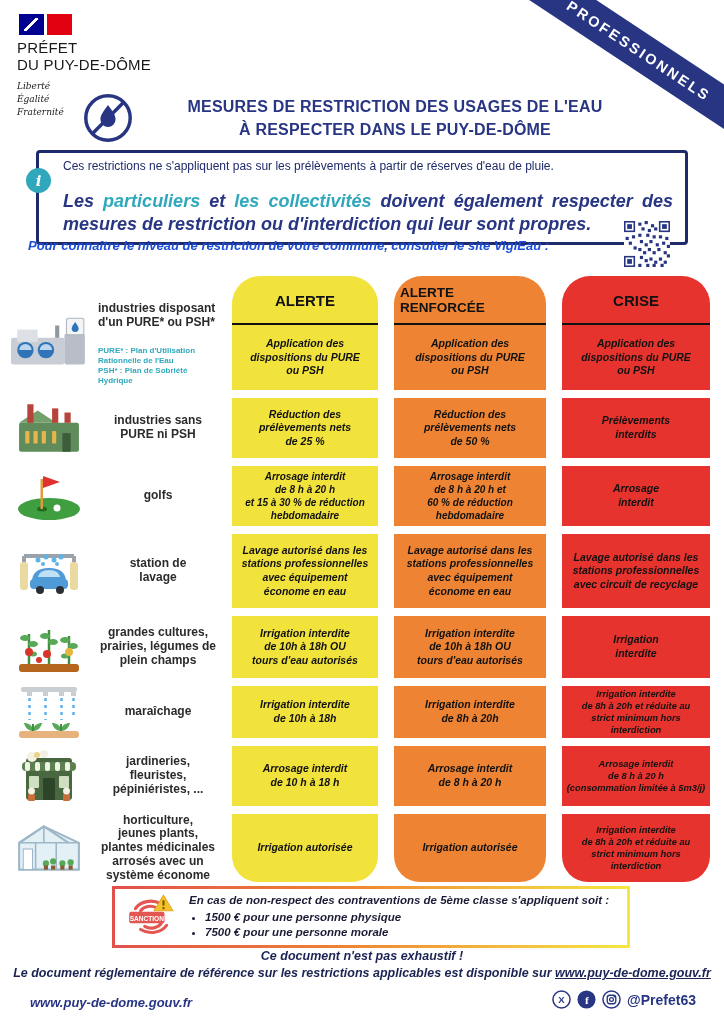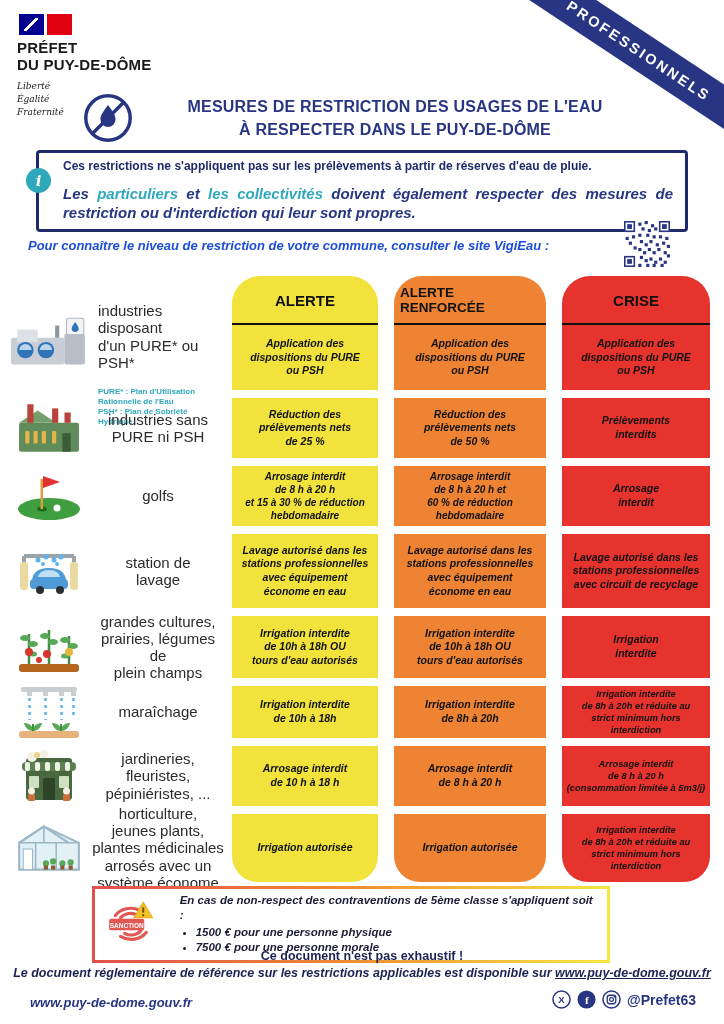--- a/index.html
+++ b/index.html
@@ -6,80 +6,80 @@
   .page{position:relative;width:724px;height:1024px;background:#ffffff;overflow:hidden;
         font-family:"Liberation Sans",sans-serif;margin:0 auto;}
 
   
   .logo{position:absolute;left:17px;top:14px;}
   .flag{display:flex;gap:3px;margin:0 0 5px 2px;}
   .flag .b{width:25px;height:21px;background:#000091;position:relative;}
   .flag .b::after{content:"";position:absolute;left:5px;top:4px;width:14px;height:13px;
       background:linear-gradient(135deg,transparent 44%,#fff 44%,#fff 58%,transparent 58%);}
   .flag .r{width:25px;height:21px;background:#E1000F;}
-  .logo-name{font-size:15px;font-weight:bold;color:#1a1a1a;line-height:1.12;letter-spacing:.2px;}
+  .logo-name{font-size:15px;font-weight:normal;color:#1a1a1a;line-height:1.12;letter-spacing:.2px;}
   .motto{font-family:"DejaVu Serif",serif;font-style:italic;font-size:9px;color:#1a1a1a;
          margin-top:6px;line-height:1.45;white-space:pre-line;}
 
   
   .ribbon{position:absolute;top:32px;right:-80px;width:330px;height:37px;background:#283583;
           transform:rotate(33.5deg);display:flex;align-items:center;justify-content:center;
           color:#fff;font-weight:bold;font-size:14.5px;letter-spacing:2.5px;z-index:5;}
 
   
   .title-row{position:absolute;left:82px;top:92px;width:560px;display:flex;align-items:center;gap:14px;}
   .title-text{flex:1;text-align:center;color:#283583;font-weight:800;font-size:16px;line-height:1.45;letter-spacing:.2px;}
 
   
   .info-box{position:absolute;left:36px;top:150px;width:652px;box-sizing:border-box;
             border:3px solid #1f2a6b;border-radius:4px;background:#fff;padding:6px 12px 6px 24px;}
   .info-i{position:absolute;left:-13px;top:15px;width:25px;height:25px;border-radius:50%;background:#2fa8bc;
           color:#fff;font-family:"DejaVu Serif",serif;font-style:italic;font-weight:bold;font-size:15px;
           display:flex;align-items:center;justify-content:center;}
-  .info-l1{color:#1f2a6b;font-weight:bold;font-size:12px;line-height:1.3;}
-  .info-l2{color:#283583;font-weight:bold;font-style:italic;font-size:15px;text-align:justify;line-height:1.3;margin-top:9px;}
+  .info-l1{color:#1f2a6b;font-weight:normal;font-size:12px;line-height:1.3;}
+  .info-l2{color:#283583;font-weight:bold;font-style:italic;font-size:18px;text-align:justify;line-height:1.3;margin-top:15px;}
   .teal{color:#2fa8bc;}
 
   
   .vigieau{position:absolute;left:28px;top:238px;width:585px;font-weight:bold;font-style:italic;
            font-size:13px;color:#1d4ed8;}
   .qr{position:absolute;right:54px;top:221px;}
 
   
   .rtable{position:absolute;left:6px;top:276px;display:grid;
           grid-template-columns:86px 132px 162px 168px 164px;
           grid-template-rows:114px 60px 60px 74px 62px 52px 60px 68px;
           row-gap:8px;}
   .icon-cell{display:flex;align-items:center;justify-content:center;}
   .label-cell{display:flex;flex-direction:column;align-items:center;justify-content:center;text-align:center;}
   .rA{padding-top:26px;box-sizing:border-box;}
-  .cat-label{font-size:15px;font-weight:normal;color:#2b2b2b;line-height:1.15;white-space:pre-line;}
+  .cat-label{font-size:12px;font-weight:bold;color:#2b2b2b;line-height:1.15;white-space:pre-line;}
   .cat-foot{font-size:8px;font-weight:bold;color:#2fa8bc;line-height:1.25;white-space:pre-line;text-align:left;margin-top:16px;}
   .ccell{margin:0 8px;display:flex;align-items:center;justify-content:center;}
   .c0{background:#F2E33C;} .c1{background:#EE8433;} .c2{background:#E6332E;}
   .arch{border-radius:28px 28px 0 0;flex-direction:column;align-items:stretch;justify-content:flex-start;}
   .col-head{height:45px;display:flex;align-items:center;justify-content:center;text-align:left;
             font-weight:800;color:#111;font-size:15px;line-height:1.05;border-bottom:2px solid #111;padding:2px 6px 0;}
   .c1 .col-head{font-size:13.5px;}
   .arch .body{flex:1;display:flex;align-items:center;justify-content:center;border-radius:23px;}
   .ctext{font-size:10.5px;font-weight:bold;font-style:italic;color:#111;text-align:center;
          line-height:1.3;white-space:pre-line;padding:2px 3px;}
   .dense .ctext{font-size:9.3px;line-height:1.3;padding:2px 1px;}
   .lastrow{border-radius:0 0 26px 26px;}
 
   
-  .sanction{position:absolute;left:92px;top:886px;width:518px;box-sizing:border-box;
+  .sanction{position:absolute;left:112px;top:886px;width:518px;box-sizing:border-box;
             border:3px solid;border-image:linear-gradient(90deg,#E2504C 0%,#EE8433 45%,#F5E642 100%) 1;
-            padding:4px 10px;display:flex;gap:23px;align-items:center;background:#fff;}
+            padding:4px 10px;display:flex;gap:12px;align-items:center;background:#fff;}
   .sanction-intro{font-size:11.5px;font-weight:bold;font-style:italic;color:#1b1b35;line-height:1.3;}
   .sanction ul{margin:2px 0 0 16px;padding:0;}
   .sanction li{font-size:11.5px;font-weight:bold;font-style:italic;color:#1b1b35;line-height:1.35;}
 
   
-  .note1{position:absolute;top:949px;left:0;width:100%;text-align:center;font-weight:bold;
+  .note1{position:absolute;top:949px;left:0;width:100%;text-align:center;font-weight:bold;font-style:italic;
          font-size:12.5px;color:#1b2353;}
   .note2{position:absolute;top:966px;left:0;width:100%;text-align:center;font-weight:bold;font-style:italic;
          font-size:12.5px;color:#1b2353;}
   .note2 .link{text-decoration:underline;cursor:pointer;}
   .footer-site{position:absolute;left:30px;top:995px;font-weight:bold;font-style:italic;font-size:13px;color:#283583;cursor:pointer;}
   .footer-social{position:absolute;right:28px;top:990px;display:flex;align-items:center;gap:6px;}
   .handle{color:#283583;font-weight:800;font-size:14px;}
 </style>
 </head>
 <body>

